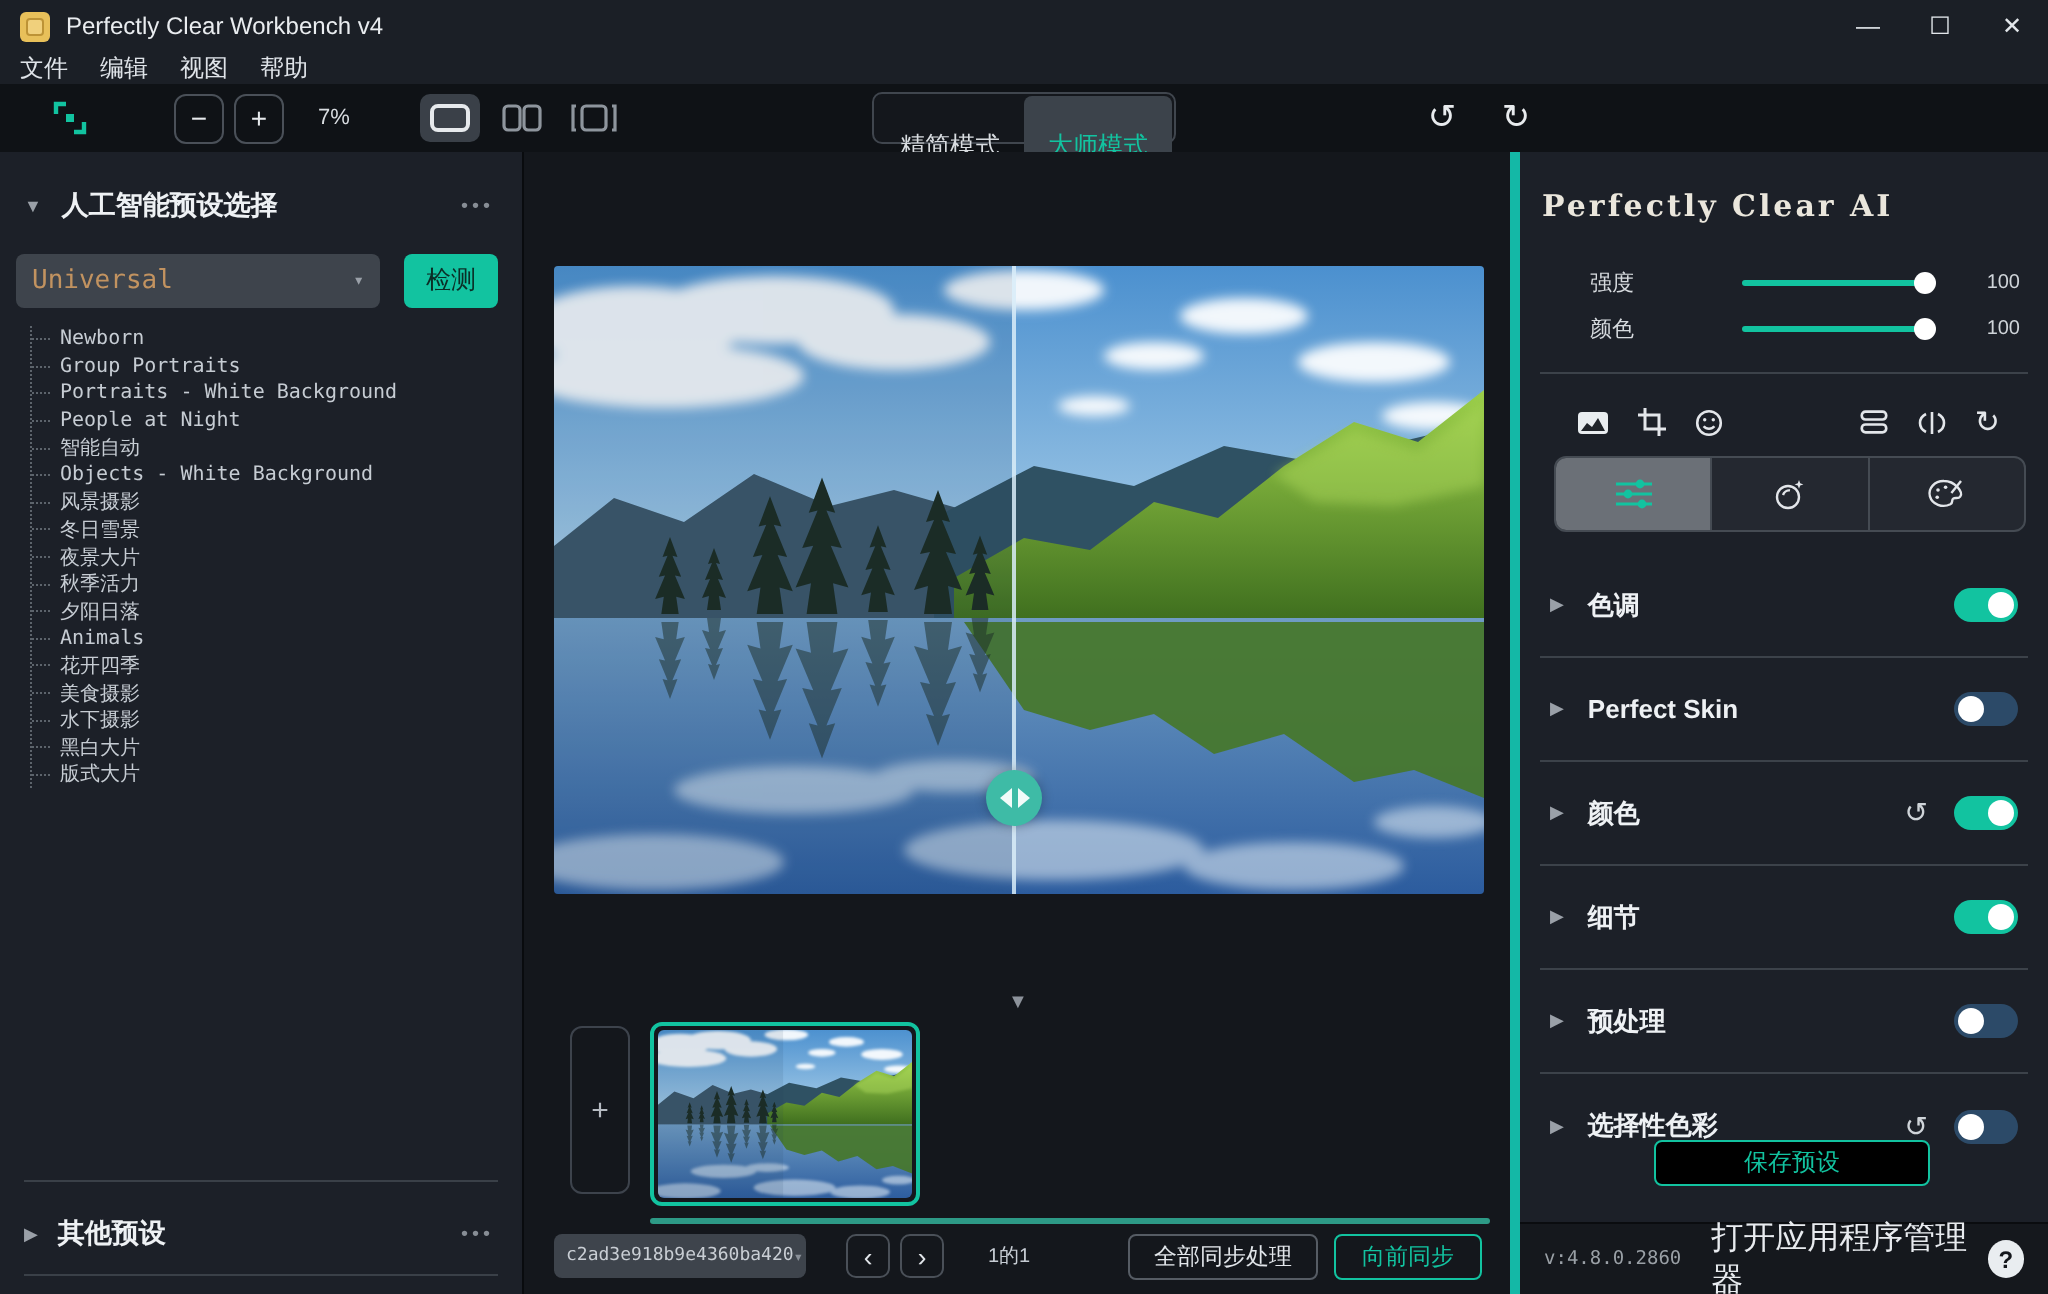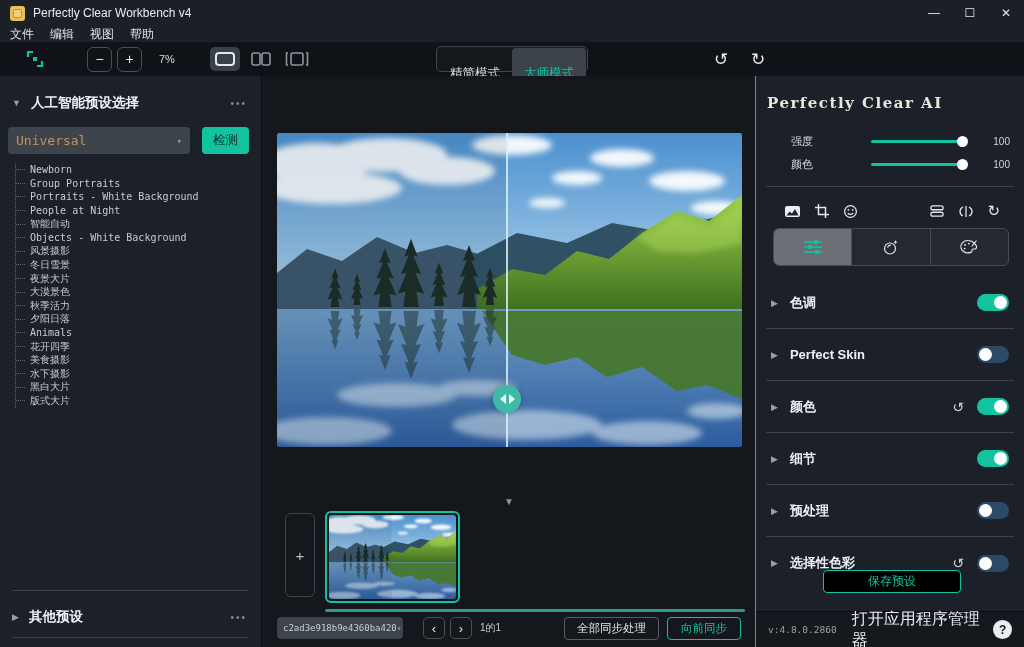--- a/index.html
+++ b/index.html
@@ -64,26 +64,26 @@
   .collapse-tri { position:absolute; top:420px; left:50%; transform:translateX(-50%); color:#8d939b; font-size:10px; }
   .add-box { position:absolute; left:22px; top:437px; width:30px; height:84px; border:1px solid #3d434c; border-radius:6px; color:#b7bcc2; font-size:15px; display:flex; align-items:center; justify-content:center; background:transparent; }
   .thumb { position:absolute; left:62px; top:435px; width:135px; height:92px; border:2px solid #12c3a0; border-radius:6px; padding:2px; }
   .thumb svg { display:block; width:127px; height:84px; border-radius:3px; }
   .strip-scrollbar { position:absolute; top:533px; left:62px; width:420px; height:3px; background:#2d9a86; border-radius:2px; }
   .center-bottom { position:absolute; left:14px; right:12px; bottom:7px; height:24px; display:flex; align-items:center; }
   .file-select { width:126px; height:22px; background:#3e444c; border-radius:4px; display:flex; align-items:center; padding:0 6px; font-size:9px; color:#c9ced4; }
   .file-select .arrow { margin-left:auto; color:#8a9098; font-size:8px; }
   .nav-btn { width:22px; height:22px; border:1px solid #4a5058; border-radius:5px; background:transparent; color:#e2e6ea; font-size:13px; display:flex; align-items:center; justify-content:center; font-family:inherit; }
   .nav-btn.prev { margin-left:20px; } .nav-btn.next { margin-left:5px; }
-  .page-ind { margin-left:8px; font-size:10px; color:#c6ccd3; }
+  .page-ind { margin-left:22px; font-size:10px; color:#c6ccd3; }
   .sync-all { margin-left:auto; height:23px; padding:0 12px; border:1px solid #565c64; border-radius:4px; background:transparent; color:#e2e6ea; font-size:11.5px; font-family:inherit; }
   .sync-fwd { margin-left:8px; margin-right:2px; height:23px; padding:0 13px; border:1px solid #12c3a0; border-radius:4px; background:transparent; color:#12c3a0; font-size:11.5px; font-family:inherit; }
 
   
-  .right-panel { position:absolute; top:76px; left:755px; right:0; bottom:0; background:#1c2028; border-left:1px solid #14b8a6; }
+  .right-panel { position:absolute; top:76px; left:755px; right:0; bottom:0; background:#1c2028; border-left:5px solid #14b8a6; }
   .rp-title { position:absolute; top:18px; left:11px; font-family:"DejaVu Serif","Liberation Serif",serif; font-size:15px; font-weight:700; letter-spacing:1.5px; color:#eae6dc; }
   .rp-sliders { position:absolute; top:54px; left:0; right:0; }
   .slider-row { height:23px; display:flex; align-items:center; padding:0 14px 0 35px; }
   .slider-label { width:58px; font-size:11px; color:#d6dade; }
   .slider-track { width:95px; height:3px; background:#12c3a0; border-radius:2px; position:relative; margin-left:auto; }
   .slider-knob { position:absolute; right:-2px; top:-4px; width:11px; height:11px; border-radius:50%; background:#ffffff; }
   .slider-value { width:32px; text-align:right; font-size:10px; color:#cfd4d9; margin-left:12px; }
   .rp-div1 { position:absolute; top:110px; left:10px; right:10px; border-top:1px solid #3c424a; }
   .rp-icons { position:absolute; top:122px; left:28px; right:24px; height:26px; display:flex; align-items:center; gap:13px; }
   .rp-icons .spacer { flex:1; }
@@ -270,21 +270,20 @@
 
       <div class="tree-item">Newborn</div>
       <div class="tree-item">Group Portraits</div>
       <div class="tree-item">Portraits - White Background</div>
       <div class="tree-item">People at Night</div>
       <div class="tree-item">智能自动</div>
       <div class="tree-item">Objects - White Background</div>
       <div class="tree-item">风景摄影</div>
       <div class="tree-item">冬日雪景</div>
       <div class="tree-item">夜景大片</div>
-      <div class="tree-item">大漠景色</div>
       <div class="tree-item">秋季活力</div>
       <div class="tree-item">夕阳日落</div>
       <div class="tree-item">Animals</div>
       <div class="tree-item">花开四季</div>
       <div class="tree-item">美食摄影</div>
       <div class="tree-item">水下摄影</div>
       <div class="tree-item">黑白大片</div>
       <div class="tree-item">版式大片</div>
     </div>
   <div class="lp-divider"></div>

